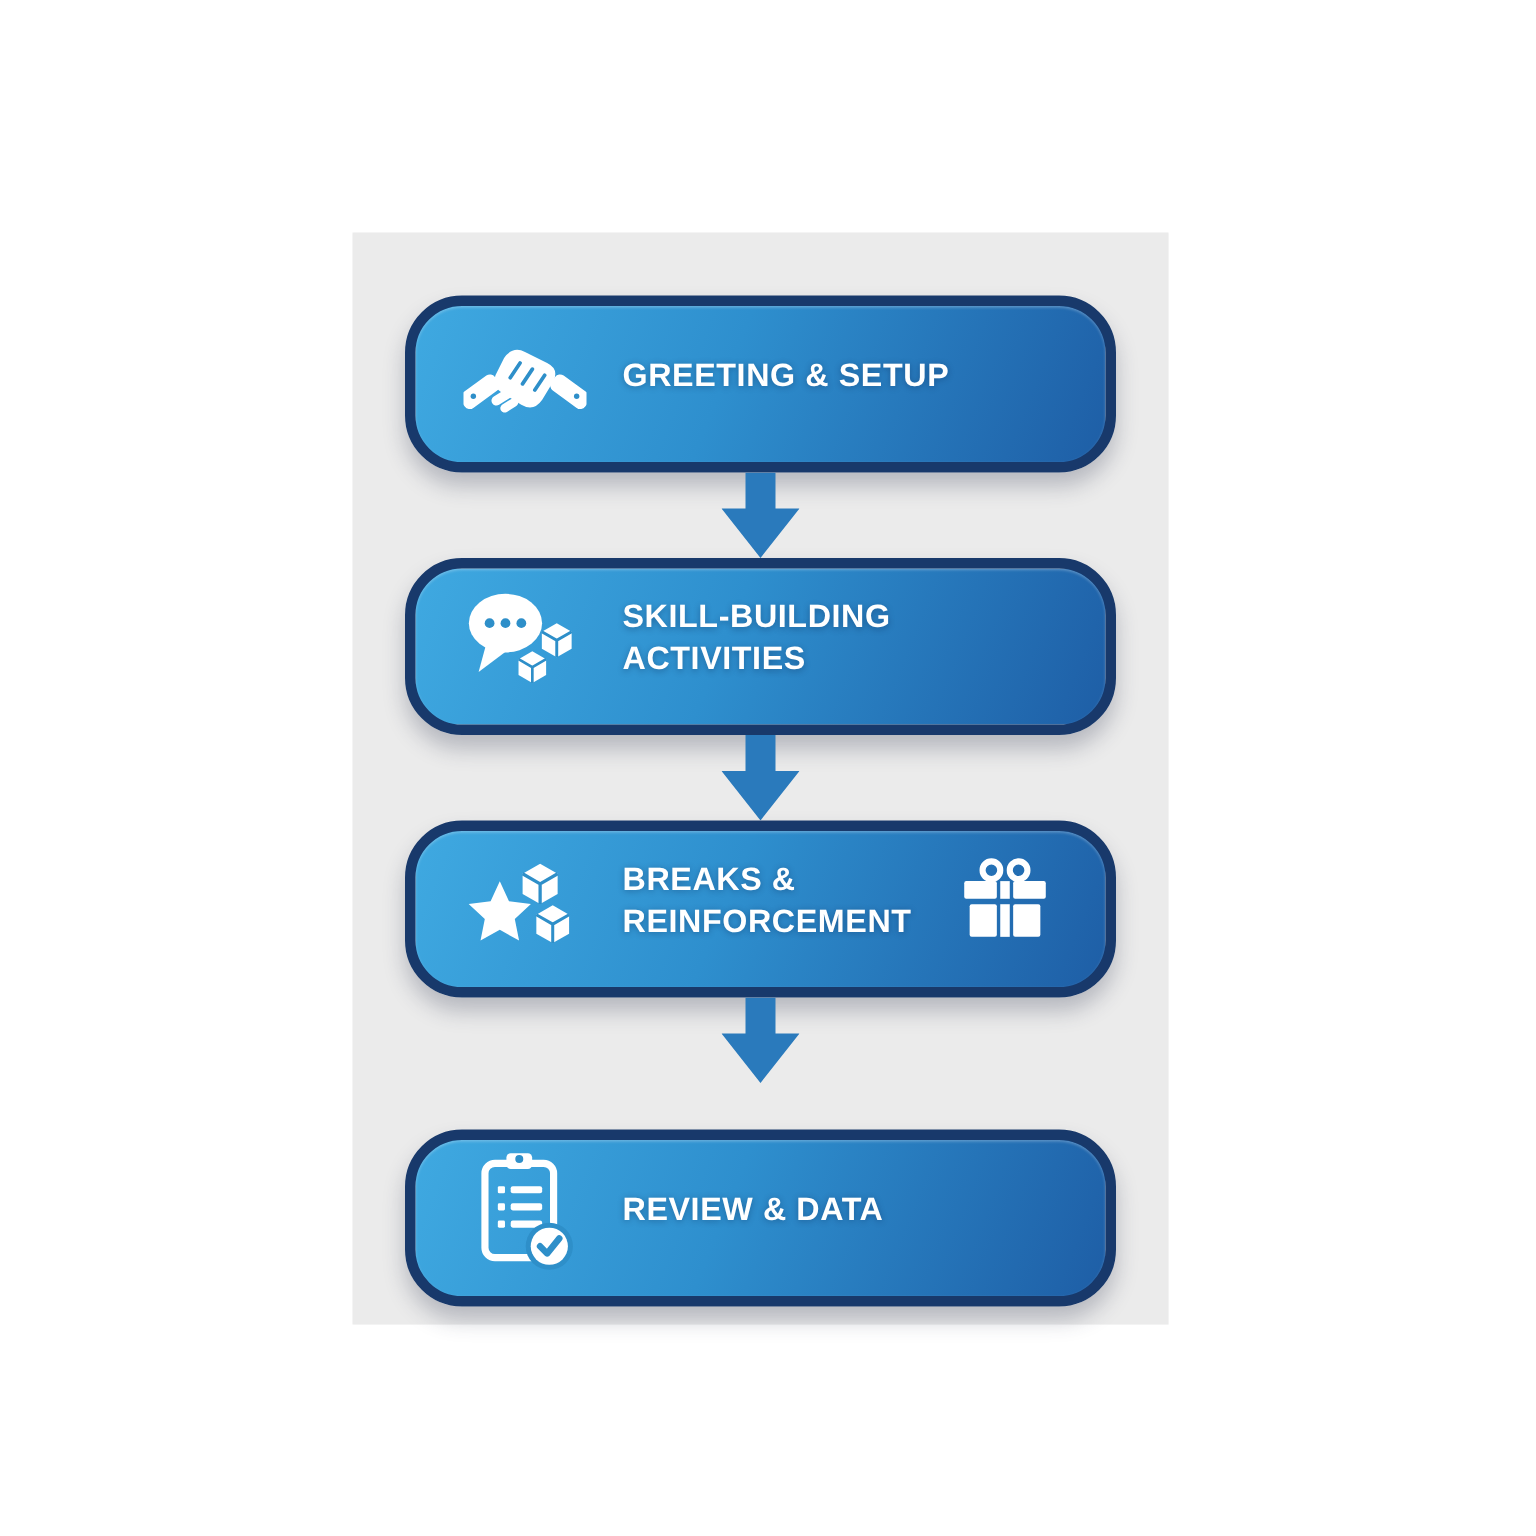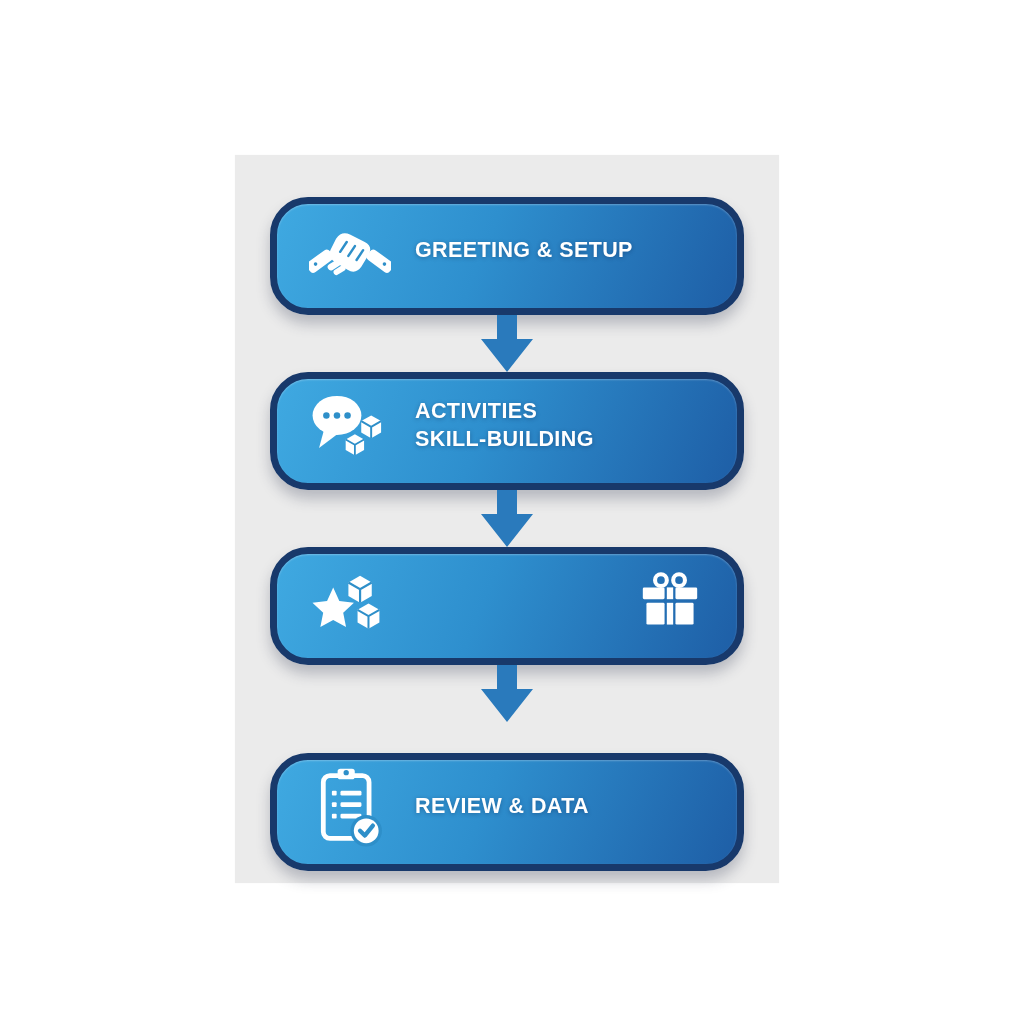--- a/index.html
+++ b/index.html
@@ -113,38 +113,42 @@
           <circle class="ic-blue" cx="21" cy="30" r="4"></circle>
           <circle class="ic-blue" cx="34" cy="30" r="4"></circle>
           <circle class="ic-blue" cx="47" cy="30" r="4"></circle>
           <polygon class="ic-white" points="76,30 88.2,37 88.2,51 76,58 63.8,51 63.8,37"></polygon>
           <path class="ic-line" stroke-width="2.4" d="M63.8 37 L76 44 L88.2 37 M76 44 L76 58"></path>
           <polygon class="ic-white" points="56,53 67.3,59.5 67.3,72.5 56,79 44.7,72.5 44.7,59.5"></polygon>
           <path class="ic-line" stroke-width="2.2" d="M44.7 59.5 L56 66 L67.3 59.5 M56 66 L56 79"></path>
         </svg>
       </div>
       <div class="step-label">
+        <div>SKILL-BUILDING</div>
         <div>ACTIVITIES</div>
-        <div>SKILL-BUILDING</div>
       </div>
     </div>
 
     <svg class="arrow arrow-2" viewBox="0 0 52 57">
       <polygon class="arrow-fill" points="16,0 36,0 36,24 52,24 26,57 0,24 16,24"></polygon>
     </svg>
 
     <div class="flow-box box-3">
       <div class="icon-slot">
         <svg width="84" height="74" viewBox="0 0 100 88" aria-hidden="true">
           <path class="ic-white" d="M30 28 L37.3 43.9 L54.7 46 L41.9 57.9 L45.3 75 L30 66.5 L14.7 75 L18.1 57.9 L5.3 46 L22.7 43.9 Z"></path>
           <polygon class="ic-white" points="62,14 75.9,22 75.9,38 62,46 48.1,38 48.1,22"></polygon>
           <path class="ic-line" stroke-width="2.6" d="M48.1 22 L62 30 L75.9 22 M62 30 L62 46"></path>
           <polygon class="ic-white" points="72,47 85,54.5 85,69.5 72,77 59,69.5 59,54.5"></polygon>
           <path class="ic-line" stroke-width="2.4" d="M59 54.5 L72 62 L85 54.5 M72 62 L72 77"></path>
         </svg>
+      </div>
+      <div class="step-label">
+        <div>BREAKS &amp;</div>
+        <div>REINFORCEMENT</div>
       </div>
       <div class="right-icon-slot">
         <svg width="58" height="60" viewBox="0 0 64 66" aria-hidden="true">
           <circle class="ic-stroke-w" cx="22" cy="10" r="6.5" stroke-width="4.5"></circle>
           <circle class="ic-stroke-w" cx="42" cy="10" r="6.5" stroke-width="4.5"></circle>
           <rect class="ic-white" x="2" y="18" width="24" height="13" rx="1.5"></rect>
           <rect class="ic-white" x="38" y="18" width="24" height="13" rx="1.5"></rect>
           <rect class="ic-white" x="28.5" y="18" width="7" height="13"></rect>
           <rect class="ic-white" x="6" y="35" width="20" height="24" rx="1.5"></rect>
           <rect class="ic-white" x="38" y="35" width="20" height="24" rx="1.5"></rect>

